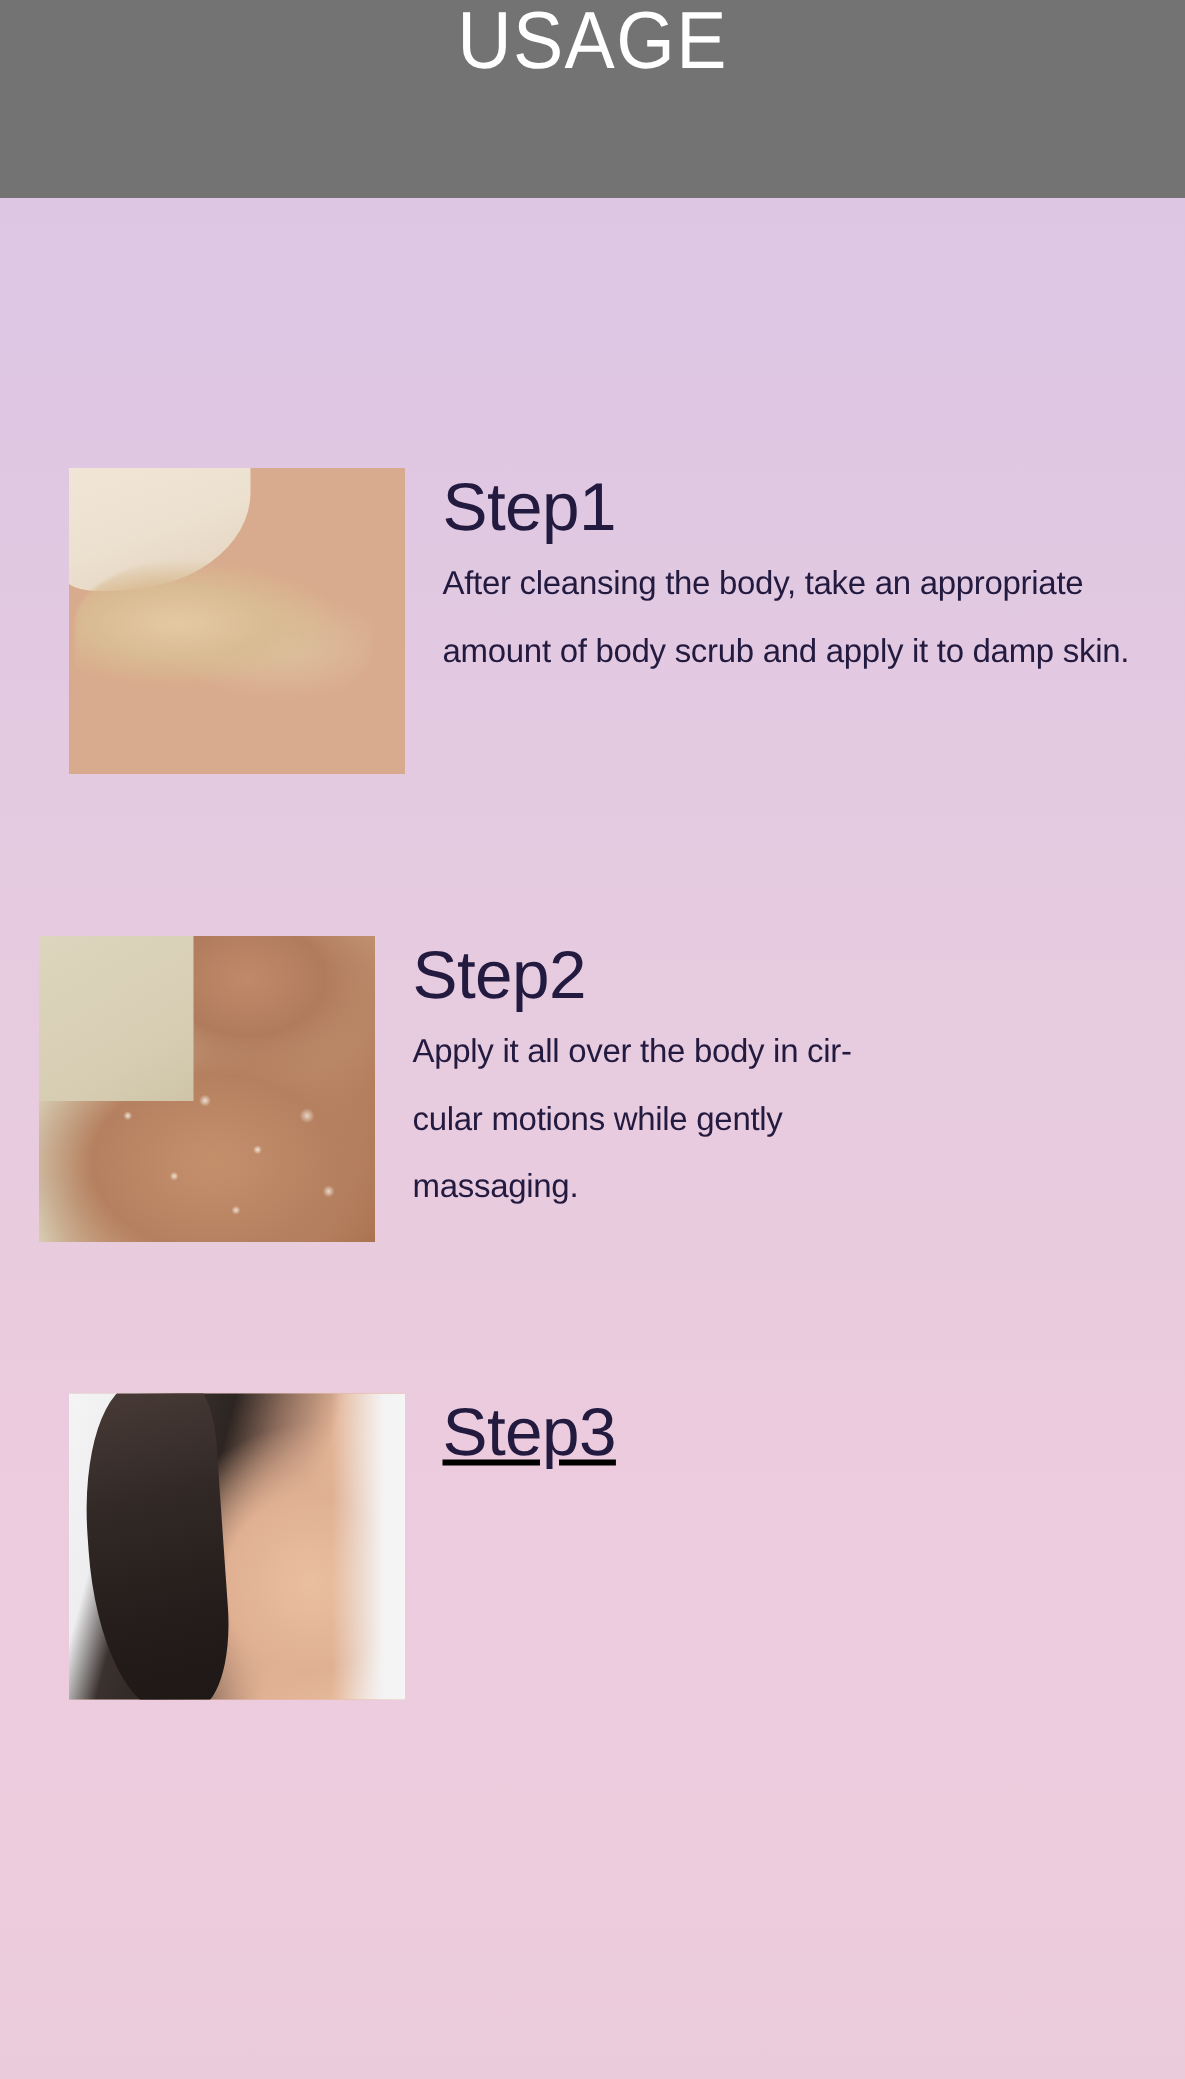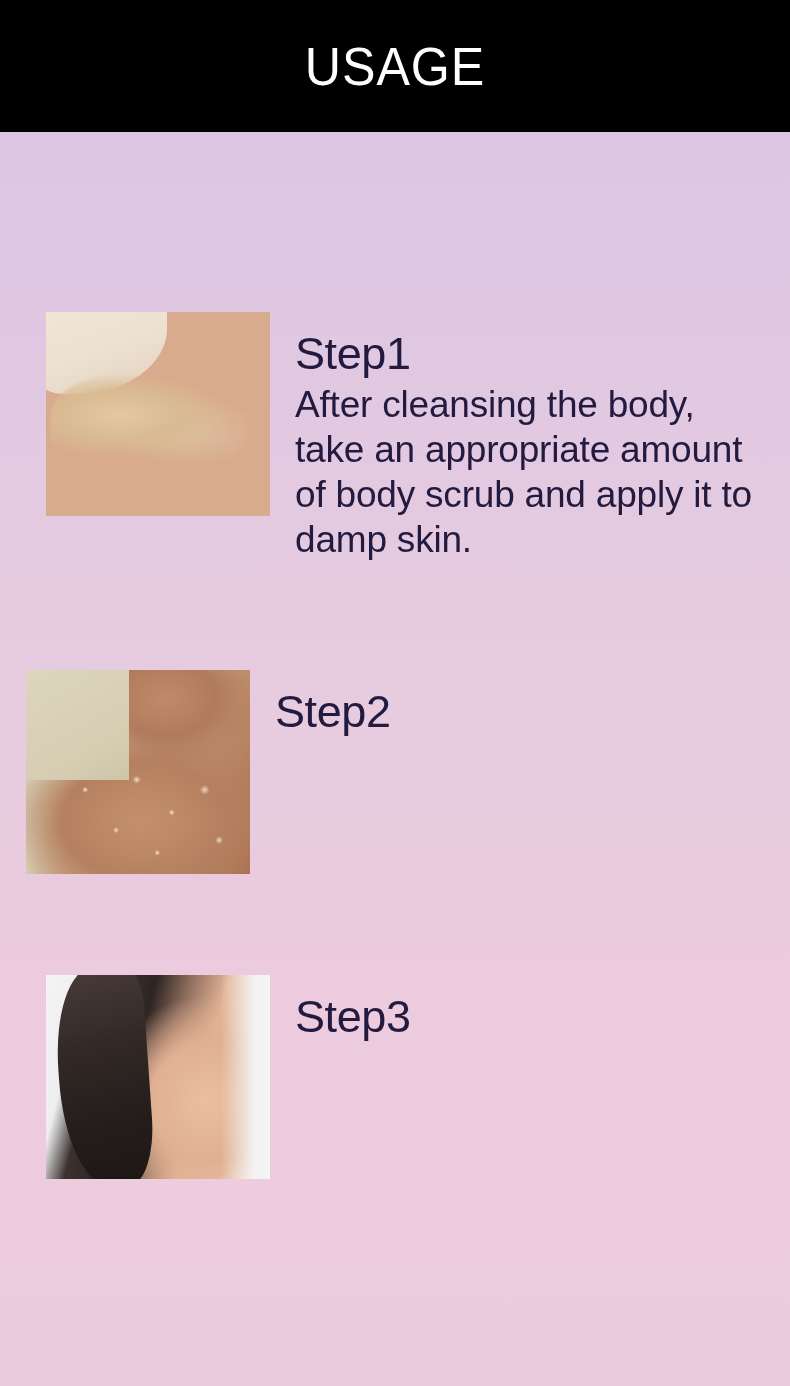--- a/index.html
+++ b/index.html
@@ -19,23 +19,23 @@
         #ecccdd 1200px,
         #eacbdc 1386px);
     overflow: hidden;
     position: relative;
   }
 
   
   .header {
     width: 790px;
     height: 132px;
-    background: #000000;
+    background: #737373;
     display: flex;
-    align-items: center;
+    align-items: flex-start;
     justify-content: center;
     box-sizing: border-box;
   }
   .header-title {
     color: #ffffff;
     font-size: 54px;
     font-weight: 300;
     letter-spacing: 1px;
     line-height: 1;
     font-family: "Liberation Sans", sans-serif;
@@ -49,47 +49,46 @@
     position: relative;
   }
   .step-row {
     display: flex;
     align-items: flex-start;
     padding-left: 46px;
     box-sizing: border-box;
   }
   .step-row.s1 { margin-top: 180px; }
   .step-row.s2 { margin-top: 108px; padding-left: 26px; }
-  .step-row.s3 { margin-top: 101px; }
+  .step-row.s3 { margin-top: 101px; text-decoration: underline; }
 
   .step-thumb {
     width: 224px;
     height: 204px;
     flex: 0 0 224px;
     position: relative;
     overflow: hidden;
   }
 
   .step-text {
     margin-left: 25px;
     padding-top: 0px;
     width: 470px;
-    margin-top: 16px;
   }
   .step-heading {
     color: #231a40;
     font-size: 45px;
     font-weight: 400;
     line-height: 52px;
     margin: 0 0 2px 0;
     letter-spacing: -0.4px;
   }
   .step-body {
     color: #231a40;
-    font-size: 37px;
+    font-size: 22px;
     font-weight: 400;
     line-height: 45px;
     margin: 0;
     letter-spacing: -0.2px;
     white-space: pre-line;
   }
 
   
   .photo1 {
     background:
@@ -192,20 +191,23 @@
     <div class="step-text">
       <div class="step-heading">Step1</div>
       <div class="step-body">After cleansing the body, take an appropriate amount of body scrub and apply it to damp skin.</div>
     </div>
   </div>
 
   <div class="step-row s2">
     <div class="step-thumb photo2"></div>
     <div class="step-text">
       <div class="step-heading">Step2</div>
+      <div class="step-body">Apply it all over the body in cir-
+cular motions while gently
+massaging.</div>
     </div>
   </div>
 
   <div class="step-row s3">
     <div class="step-thumb photo3"></div>
     <div class="step-text">
       <div class="step-heading">Step3</div>
     </div>
   </div>
 

